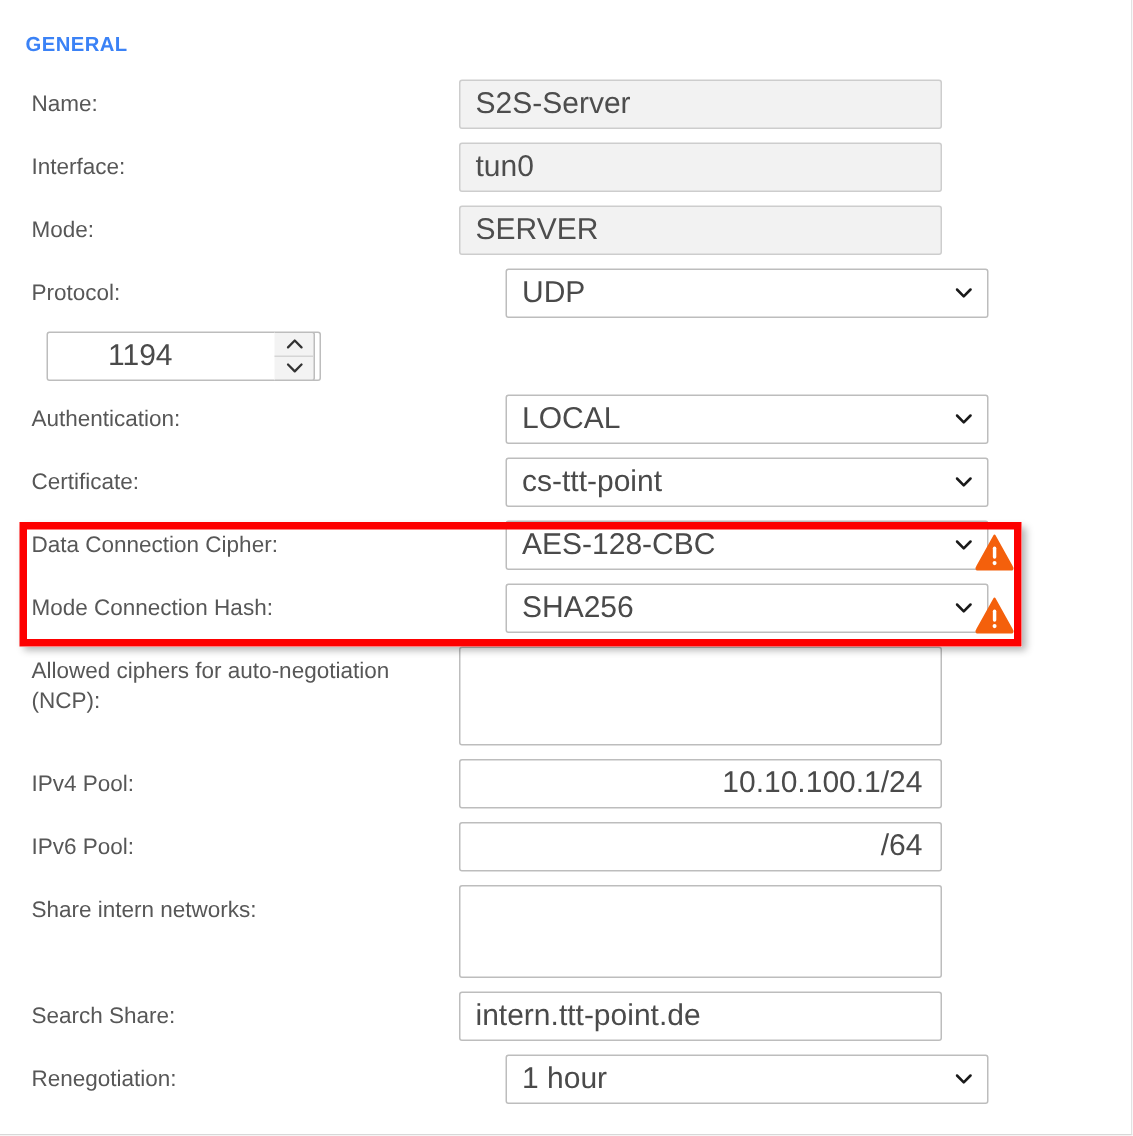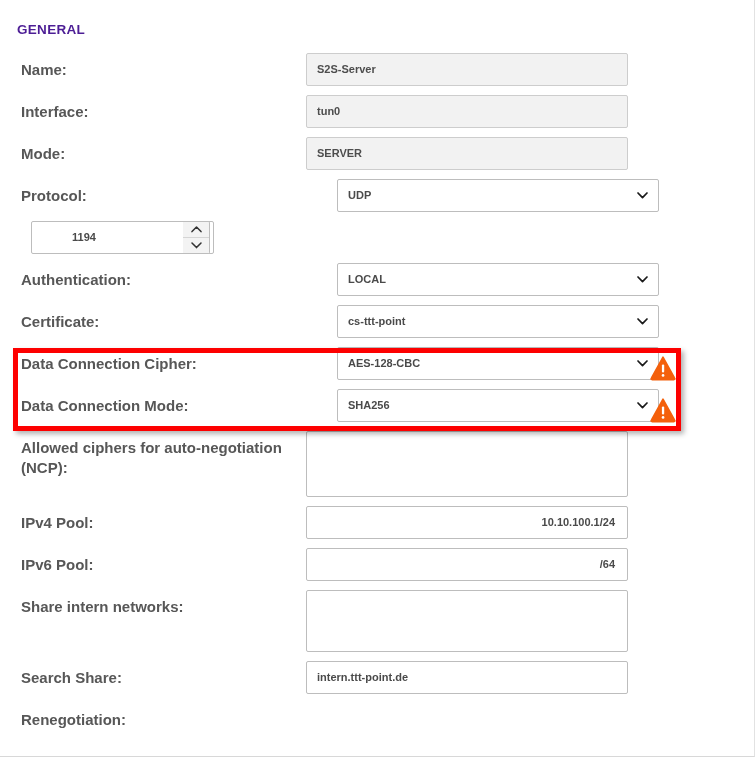--- a/index.html
+++ b/index.html
@@ -27,30 +27,29 @@
   }
 
   
   #section-header {
     position: absolute;
     left: 17px;
     top: 22px;
     font-size: 13.5px;
     font-weight: bold;
     letter-spacing: 0.3px;
-    color: #4c1d95;
+    color: #3b82f6;
   }
 
   
   #form {
     position: absolute;
     left: 0;
     top: 53px;
     width: 755px;
-    font-weight: bold;
   }
   .row {
     position: relative;
     display: flex;
     align-items: flex-start;
     margin-bottom: 9px;
   }
   .label {
     box-sizing: border-box;
     width: 306px;
@@ -66,21 +65,21 @@
     flex: 0 0 auto;
   }
 
   
   .field {
     box-sizing: border-box;
     width: 322px;
     height: 33px;
     padding: 0 10px;
     font-family: "Liberation Sans", sans-serif;
-    font-size: 11px;
+    font-size: 20px;
     color: #4a4a4a;
     line-height: 31px;
     background: #ffffff;
     border: 1px solid #bdbdbd;
     border-radius: 2px;
     outline: none;
     white-space: nowrap;
     overflow: hidden;
   }
   .field.readonly {
@@ -264,21 +263,21 @@
             <div class="field">AES-128-CBC</div>
             <span class="chev">
               <svg width="11" height="7" viewBox="0 0 11 7">
                 <path d="M1 1 L5.5 5.6 L10 1" fill="none" stroke="#1a1a1a" stroke-width="1.7" stroke-linecap="round" stroke-linejoin="round"></path>
               </svg>
             </span>
           </div>
         </div>
       </div>
       <div class="row">
-        <div class="label">Data Connection Mode:</div>
+        <div class="label">Mode Connection Hash:</div>
         <div class="ctrl-wrap">
           <div class="select">
             <div class="field">SHA256</div>
             <span class="chev">
               <svg width="11" height="7" viewBox="0 0 11 7">
                 <path d="M1 1 L5.5 5.6 L10 1" fill="none" stroke="#1a1a1a" stroke-width="1.7" stroke-linecap="round" stroke-linejoin="round"></path>
               </svg>
             </span>
           </div>
         </div>
@@ -309,20 +308,30 @@
         </div>
       </div>
       <div class="row">
         <div class="label">Search Share:</div>
         <div class="ctrl-wrap">
           <div class="field">intern.ttt-point.de</div>
         </div>
       </div>
       <div class="row">
         <div class="label">Renegotiation:</div>
+        <div class="ctrl-wrap">
+          <div class="select">
+            <div class="field">1 hour</div>
+            <span class="chev">
+              <svg width="11" height="7" viewBox="0 0 11 7">
+                <path d="M1 1 L5.5 5.6 L10 1" fill="none" stroke="#1a1a1a" stroke-width="1.7" stroke-linecap="round" stroke-linejoin="round"></path>
+              </svg>
+            </span>
+          </div>
+        </div>
       </div>
     </div>
 
   <div id="highlight"></div>
 
   <span class="warn" id="warn-cipher">
     <svg width="26" height="26" viewBox="0 0 26 26">
       <path d="M13 2.2 L24.6 23.1 Q25.5 24.6 23.8 24.6 L2.2 24.6 Q0.5 24.6 1.4 23.1 Z" fill="#f4600c" stroke="#f4600c" stroke-width="1.6" stroke-linejoin="round"></path>
       <rect x="11.9" y="9.4" width="2.3" height="8.1" rx="1.1" fill="#ffffff"></rect>
       <circle cx="13.05" cy="20.4" r="1.35" fill="#ffffff"></circle>

